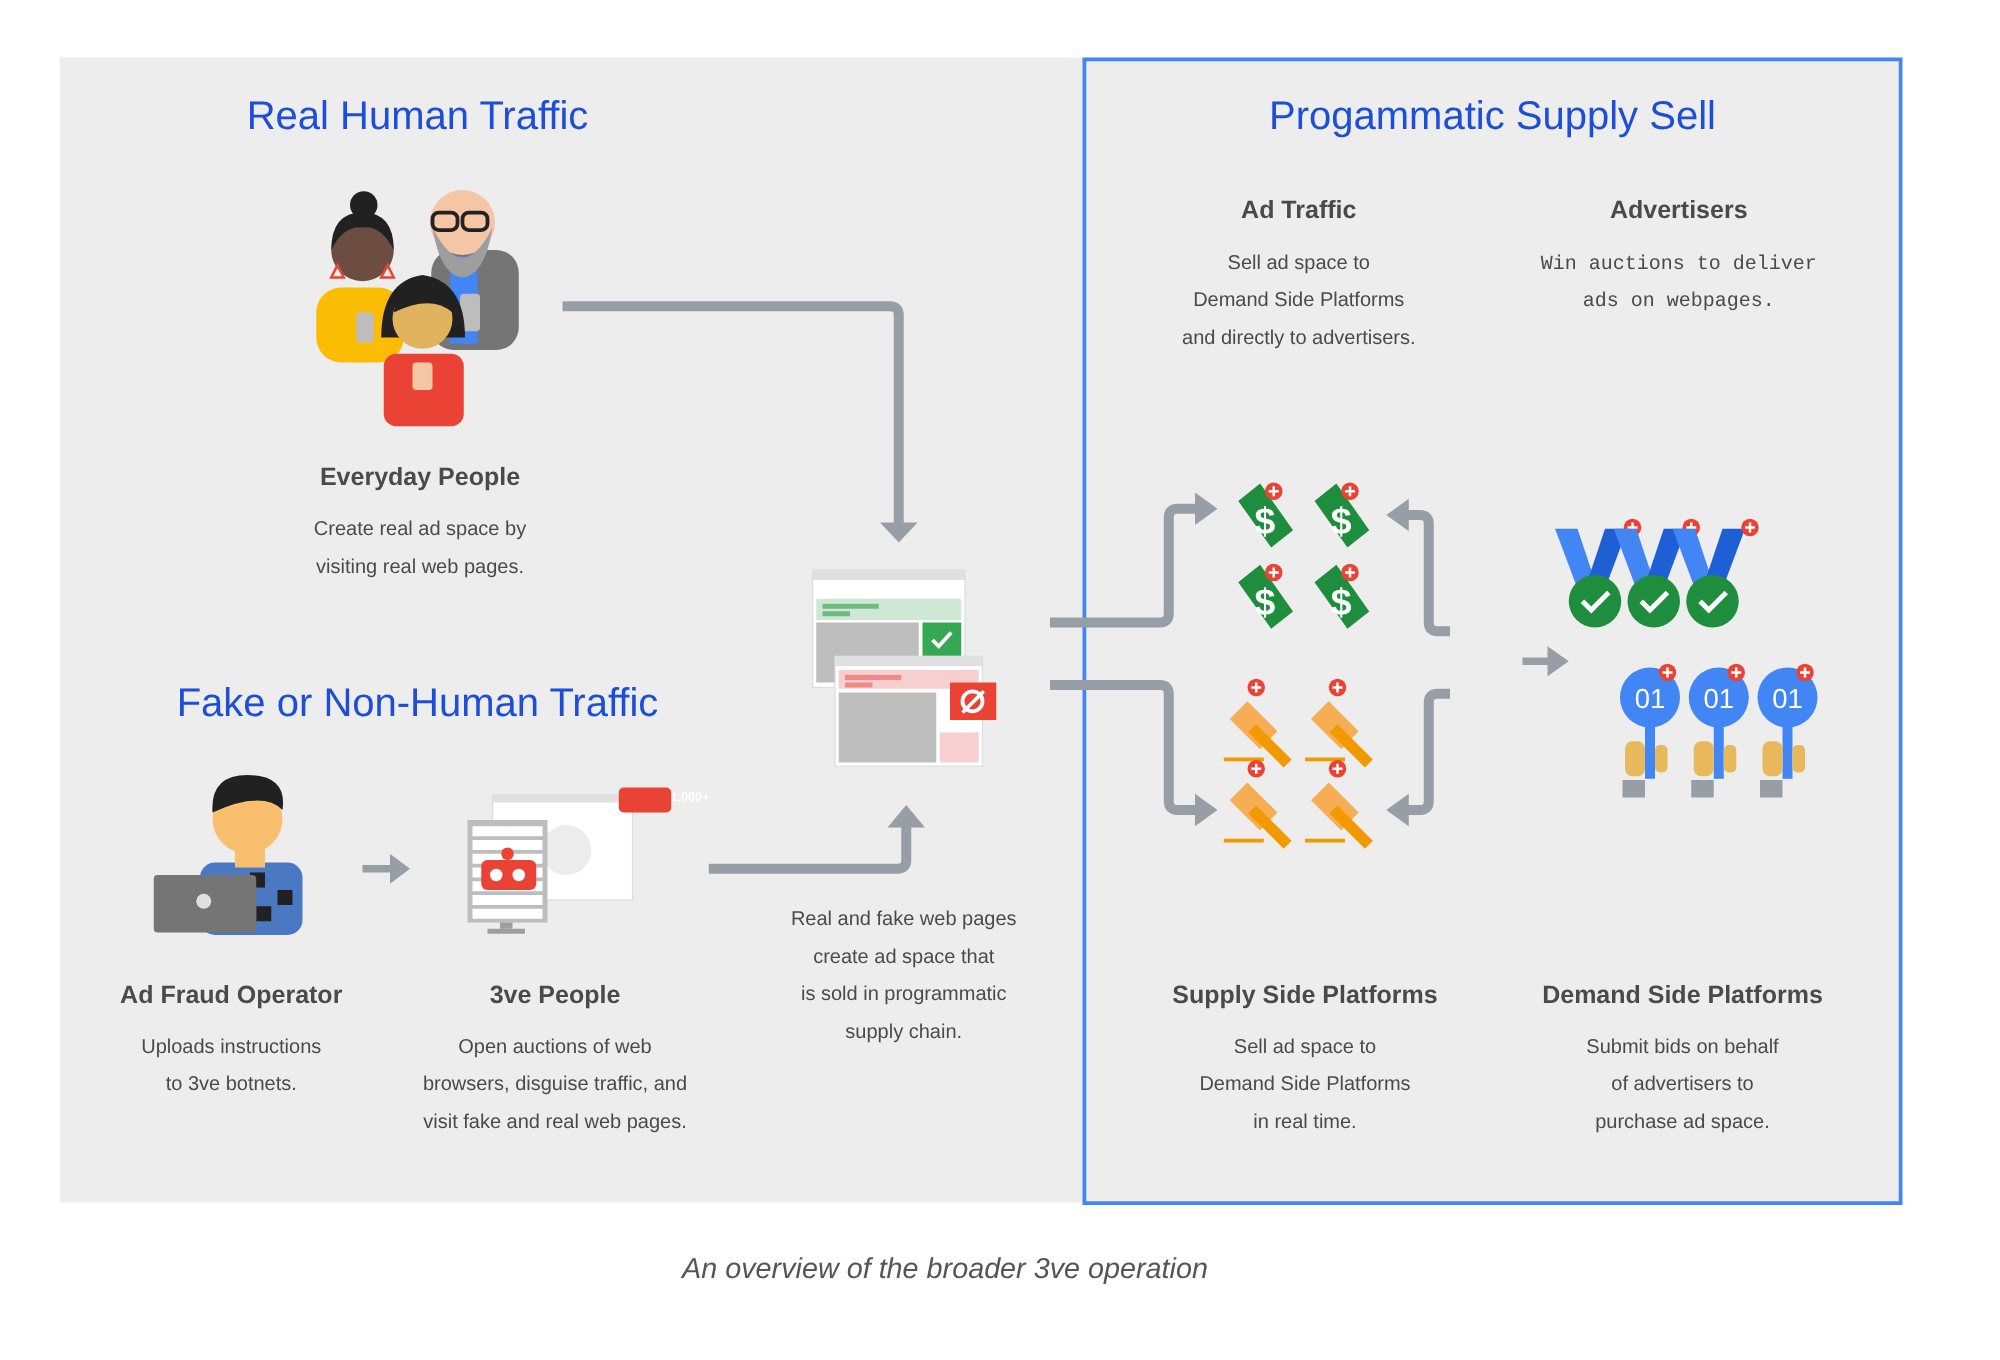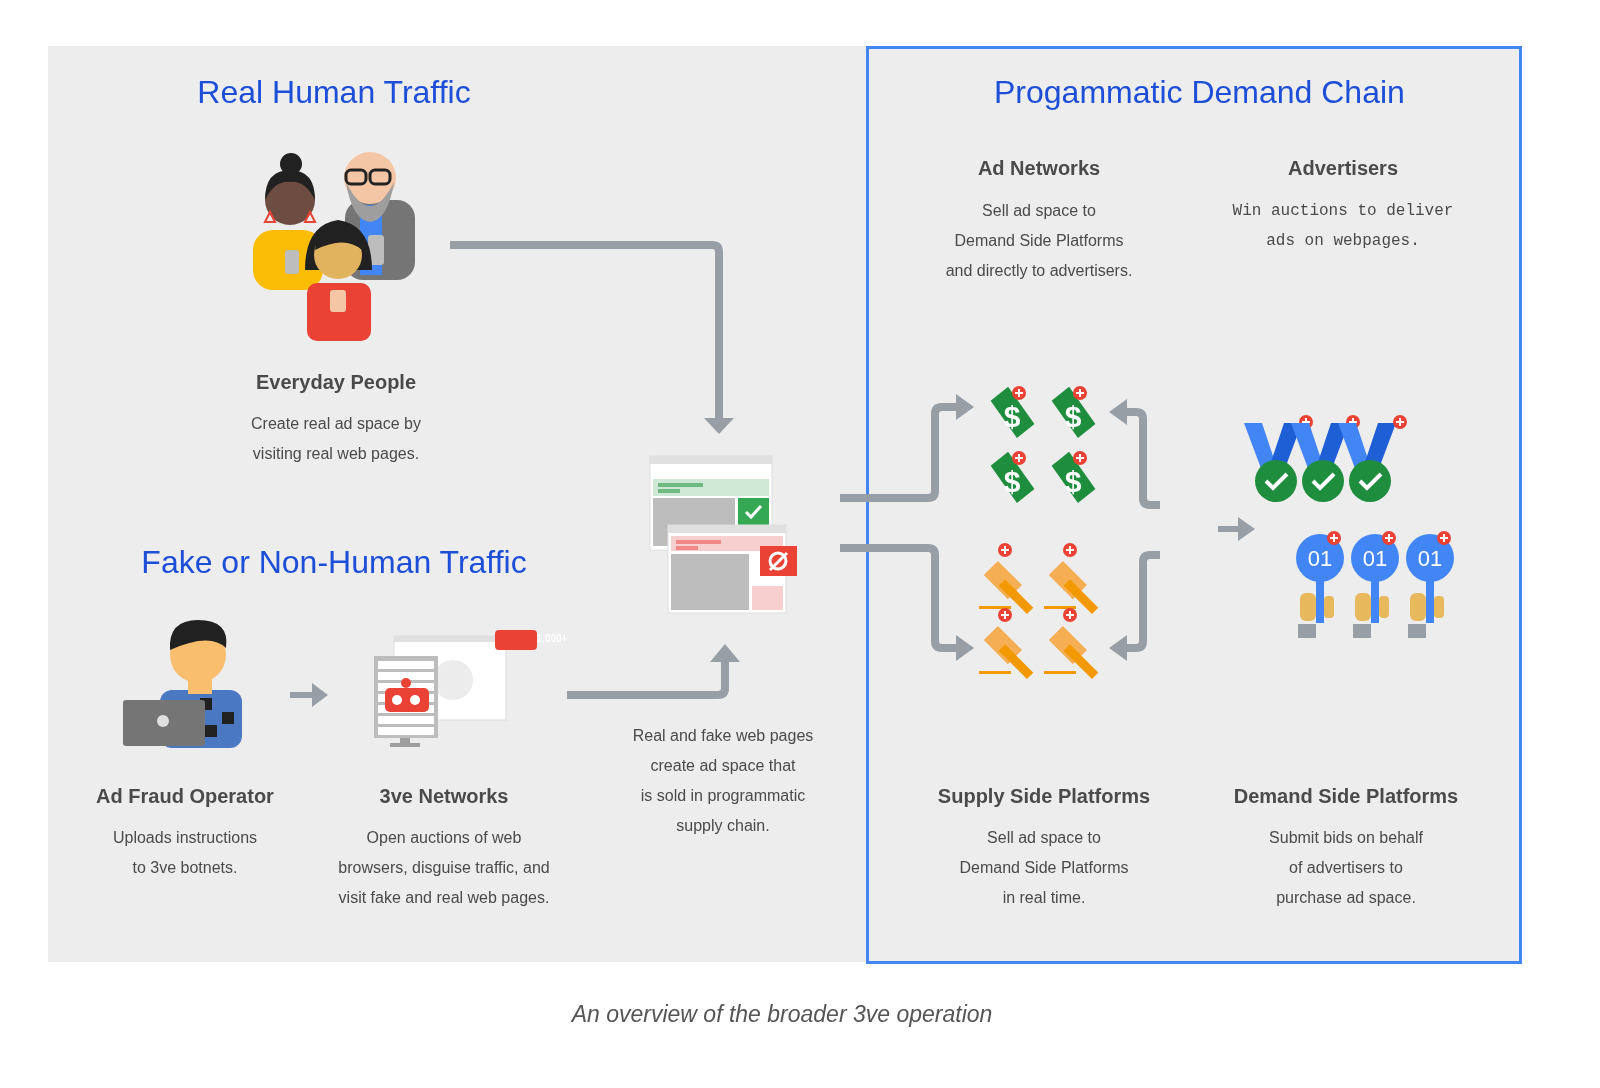--- a/index.html
+++ b/index.html
@@ -284,45 +284,45 @@
 <div class="t h2" style="left:186px; top:371px; width:300px;">Everyday People</div>
 <div class="t body" style="left:176px; top:409px; width:320px;">Create real ad space by
 visiting real web pages.</div>
 
 <div class="t h1" style="left:134px; top:544px; width:400px;">Fake or Non-Human Traffic</div>
 
 <div class="t h2" style="left:60px; top:785px; width:250px;">Ad Fraud Operator</div>
 <div class="t body" style="left:60px; top:823px; width:250px;">Uploads instructions
 to 3ve botnets.</div>
 
-<div class="t h2" style="left:294px; top:785px; width:300px;">3ve Networks</div>
+<div class="t h2" style="left:294px; top:785px; width:300px;">3ve People</div>
 <div class="t body" style="left:284px; top:823px; width:320px;">Open auctions of web
 browsers, disguise traffic, and
 visit fake and real web pages.</div>
 <div class="t" style="left:495px; top:633px; width:42px; font-size:10px; font-weight:bold; color:#fff;padding-left:36px;">1,000+</div>
 
 <div class="t body" style="left:583px; top:721px; width:280px;">Real and fake web pages
 create ad space that
 is sold in programmatic
 supply chain.</div>
 
-<div class="t h1" style="left:994px; top:74px; width:400px;">Progammatic Demand Chain</div>
-
-<div class="t h2" style="left:899px; top:157px; width:280px;">Ad Networks</div>
+<div class="t h1" style="left:994px; top:74px; width:400px;">Progammatic Supply Sell</div>
+
+<div class="t h2" style="left:899px; top:157px; width:280px;">Ad Traffic</div>
 <div class="t body" style="left:894px; top:196px; width:290px;">Sell ad space to
 Demand Side Platforms
 and directly to advertisers.</div>
 
 <div class="t h2" style="left:1203px; top:157px; width:280px;">Advertisers</div>
 <div class="t body" style="left:1203px; top:196px; width:280px;font-family:Liberation Mono, monospace;">Win auctions to deliver
 ads on webpages.</div>
 
 <div class="t h2" style="left:904px; top:785px; width:280px;">Supply Side Platforms</div>
 <div class="t body" style="left:904px; top:823px; width:280px;">Sell ad space to
 Demand Side Platforms
 in real time.</div>
 
 <div class="t h2" style="left:1206px; top:785px; width:280px;">Demand Side Platforms</div>
 <div class="t body" style="left:1206px; top:823px; width:280px;">Submit bids on behalf
 of advertisers to
 purchase ad space.</div>
 
-<div class="t caption" style="left:480px; top:1001px; width:604px;">An overview of the broader 3ve operation</div>
+<div class="t caption" style="left:454px; top:1001px; width:604px;">An overview of the broader 3ve operation</div>
 
 </body></html>

